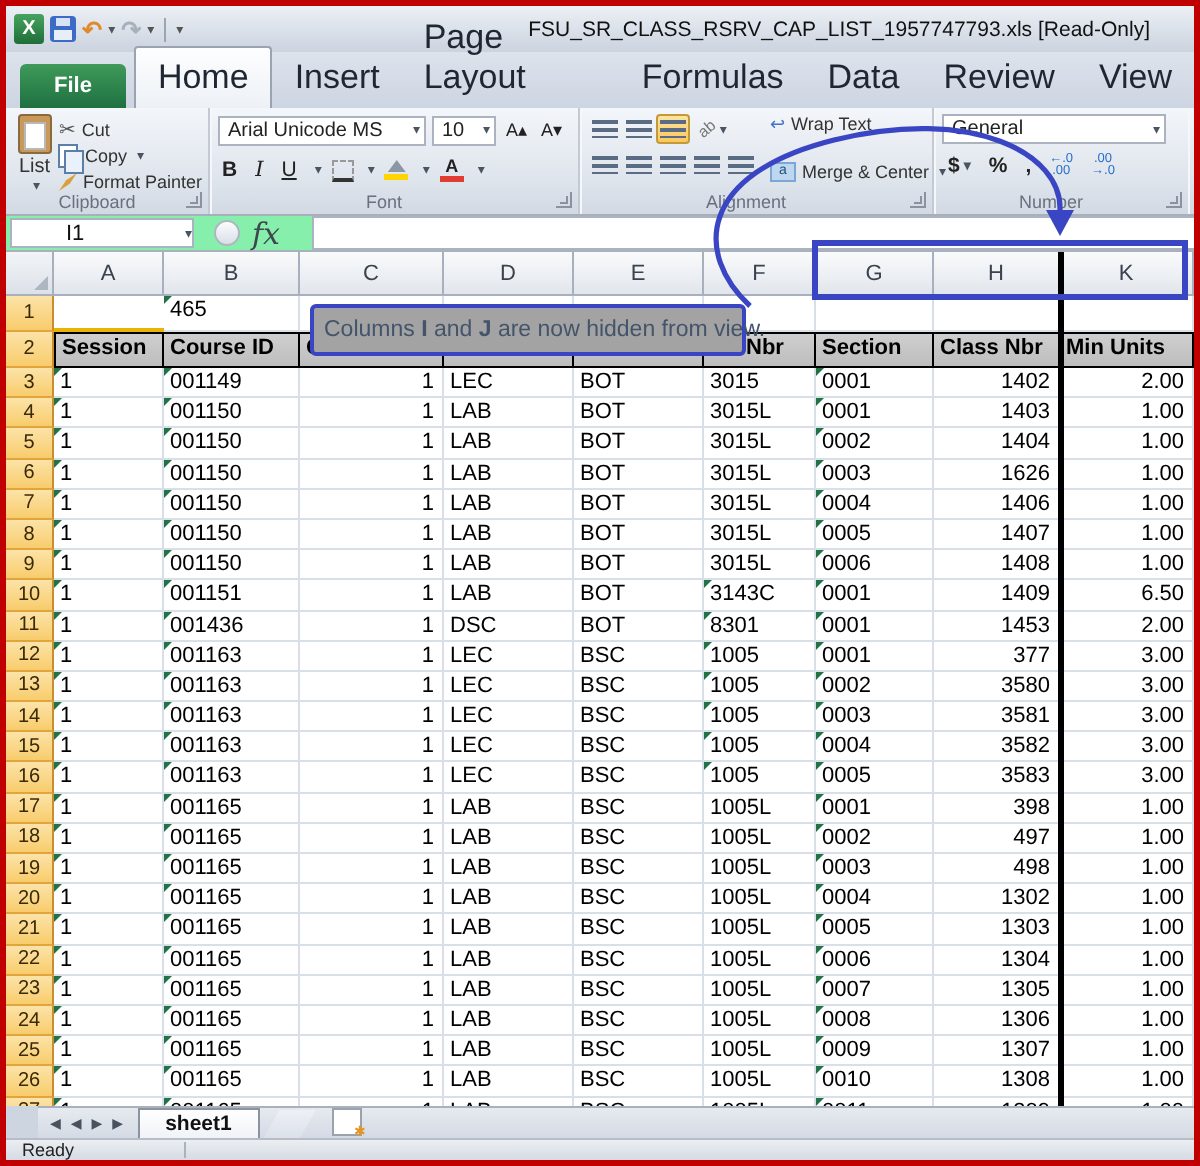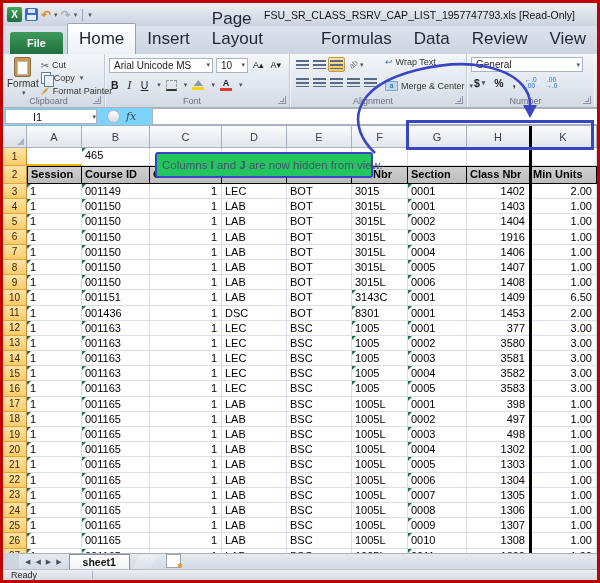--- a/index.html
+++ b/index.html
@@ -64,27 +64,27 @@
   .fcol-ic b{display:block;width:12px;height:3px;background:#E03C32;margin-top:1px;}
   .wrap-merge{display:flex;flex-direction:column;justify-content:space-between;height:34px;margin-left:6px;}
   .wm-btn{display:flex;align-items:center;gap:3px;font-size:9px;color:#333;white-space:nowrap;}
   .wm-ic{color:#4472C4;font-size:9px;}
   .mc-ic{display:inline-block;width:11px;height:8px;background:#BDD7EE;border:1px solid #7BA7D7;font-size:7px;
     color:#1F4E79;text-align:center;line-height:8px;}
   .numbtn{font-size:10.5px;color:#222;font-weight:bold;display:flex;align-items:center;}
   .decbtn{font-size:6.5px;color:#2A6FC9;white-space:pre-line;line-height:6px;text-align:center;}
 
   
-  .fbar{position:absolute;left:0;top:105px;width:100%;height:18px;background:#7dd3fc;
+  .fbar{position:absolute;left:0;top:105px;width:100%;height:18px;background:#86efac;
     border-bottom:1px solid #A9B1BC;display:flex;align-items:center;box-sizing:border-box;}
   .namebox{width:92px;height:15px;background:#fff;border:1px solid #ABB3C0;font-size:11px;color:#111;
     display:flex;align-items:center;box-sizing:border-box;padding-left:27px;justify-content:space-between;margin-left:2px;}
   .fb-circle{width:11px;height:11px;border-radius:50%;background:linear-gradient(#FBFCFD,#D9DFE7);
     border:1px solid #AEB6C2;margin:0 6px 0 10px;}
-  .fx{font-size:11px;font-style:italic;font-family:"DejaVu Serif",serif;color:#3E4document0;color:#3E4650;margin-right:16px;}
+  .fx{font-size:15px;font-style:italic;font-family:"DejaVu Serif",serif;color:#3E4document0;color:#3E4650;margin-right:16px;}
   .ffield{flex:1;height:15px;background:#fff;border:1px solid #ABB3C0;border-right:none;margin-right:0;}
 
   
   .grid{position:absolute;left:0;top:123px;width:594px;height:427px;background:#fff;overflow:hidden;}
   .colheads{display:flex;height:22px;}
   .chead{box-sizing:border-box;border-right:1px solid #A7B0BC;border-bottom:1px solid #A7B0BC;
     background:linear-gradient(#FAFBFC,#E1E6EC);font-size:11px;color:#39424E;
     display:flex;align-items:center;justify-content:center;flex:none;}
   .corner{position:relative;background:linear-gradient(#F2F4F7,#DCE1E8);}
   .corner::after{content:"";position:absolute;right:2px;bottom:2px;width:0;height:0;
@@ -106,21 +106,21 @@
     border-top:1px solid #000;border-right:1px solid #000;border-bottom:1px solid #000;color:#000;}
   .h2c.first{border-left:1px solid #000;}
   .a1{border:7px solid #eab308;font-weight:normal;margin-top:16px;}
   .hdr-f{padding-left:21px;}
 
   
   .vline{position:absolute;left:526px;top:123px;width:3px;height:427px;background:#000;z-index:30;}
   .hl-rect{position:absolute;left:403px;top:117px;width:188px;height:30px;border:3px solid #3A45C4;
     z-index:56;pointer-events:none;box-sizing:border-box;}
   .anno{position:absolute;left:0;top:0;z-index:58;pointer-events:none;}
-  .callout{position:absolute;left:152px;top:149px;width:218px;height:26px;background:#22c55e;
+  .callout{position:absolute;left:152px;top:149px;width:218px;height:26px;background:#a3a3a3;
     border:2px solid #3A45C4;border-radius:3px;z-index:60;display:flex;align-items:center;
     padding-left:5px;font-size:11.5px;color:#44546A;box-sizing:border-box;white-space:pre;}
 
   
   .sheetbar{position:absolute;left:0;top:550px;width:100%;height:16px;box-sizing:border-box;
     background:linear-gradient(#E6EAF0,#D4DAE4);border-top:1px solid #A9B1BC;display:flex;align-items:flex-end;margin-left:16px;}
   .navbtns{display:flex;gap:5px;padding:0 7px 3px 6px;font-size:7px;color:#49525E;align-items:center;}
   .stab{background:linear-gradient(#FFFFFF,#F0F3F7);border:1px solid #8A93A0;border-bottom:none;
     height:14px;padding:0 13px;font-size:10.5px;font-weight:bold;color:#111;display:flex;align-items:center;}
   .ins-sheet{position:relative;width:13px;height:12px;background:#fff;border:1px solid #9AA2AE;margin:0 0 1px 8px;}
@@ -161,21 +161,21 @@
     <div class="rtab">Review</div>
     <div class="rtab">View</div>
   </div>
 
   <div class="ribbon">
 
     <div class="rgroup g-clip" style="width:102px">
       <div style="display:flex;gap:2px;">
         <div class="paste-btn">
           <div class="clip-ic"></div>
-          <span>Format</span>
+          <span>List</span>
           <span class="dd">▾</span>
         </div>
         <div style="display:flex;flex-direction:column;gap:1px;padding-top:2px;">
           <div class="mini">
             <span class="scis">✂</span>
             <span>Cut</span>
           </div>
           <div class="mini">
             <span class="copy-ic"></span>
             <span>Copy</span>
@@ -387,21 +387,21 @@
 
     <div class="xrow rdata">
       <div class="rh">6</div>
       <div class="cl ca err">1</div>
       <div class="cl cb err">001150</div>
       <div class="cl cc ra">1</div>
       <div class="cl cd">LAB</div>
       <div class="cl ce">BOT</div>
       <div class="cl cf">3015L</div>
       <div class="cl cg err">0003</div>
-      <div class="cl chh ra">1916</div>
+      <div class="cl chh ra">1626</div>
       <div class="cl ckk ra">1.00</div>
     </div>
 
     <div class="xrow rdata">
       <div class="rh">7</div>
       <div class="cl ca err">1</div>
       <div class="cl cb err">001150</div>
       <div class="cl cc ra">1</div>
       <div class="cl cd">LAB</div>
       <div class="cl ce">BOT</div>

